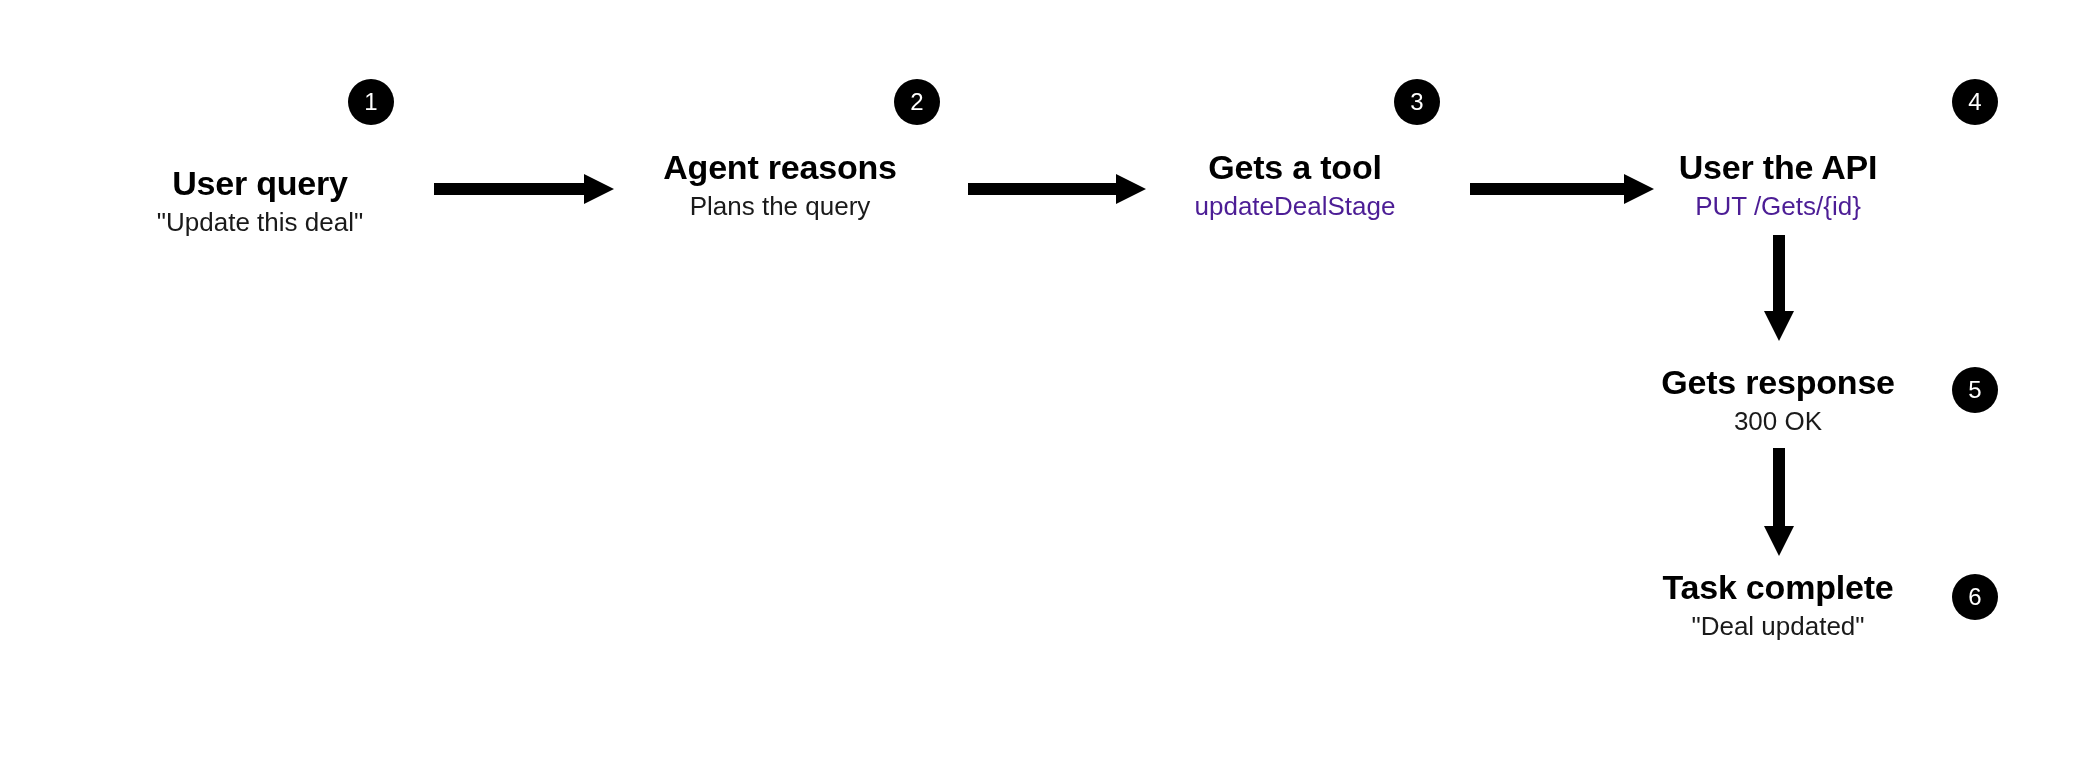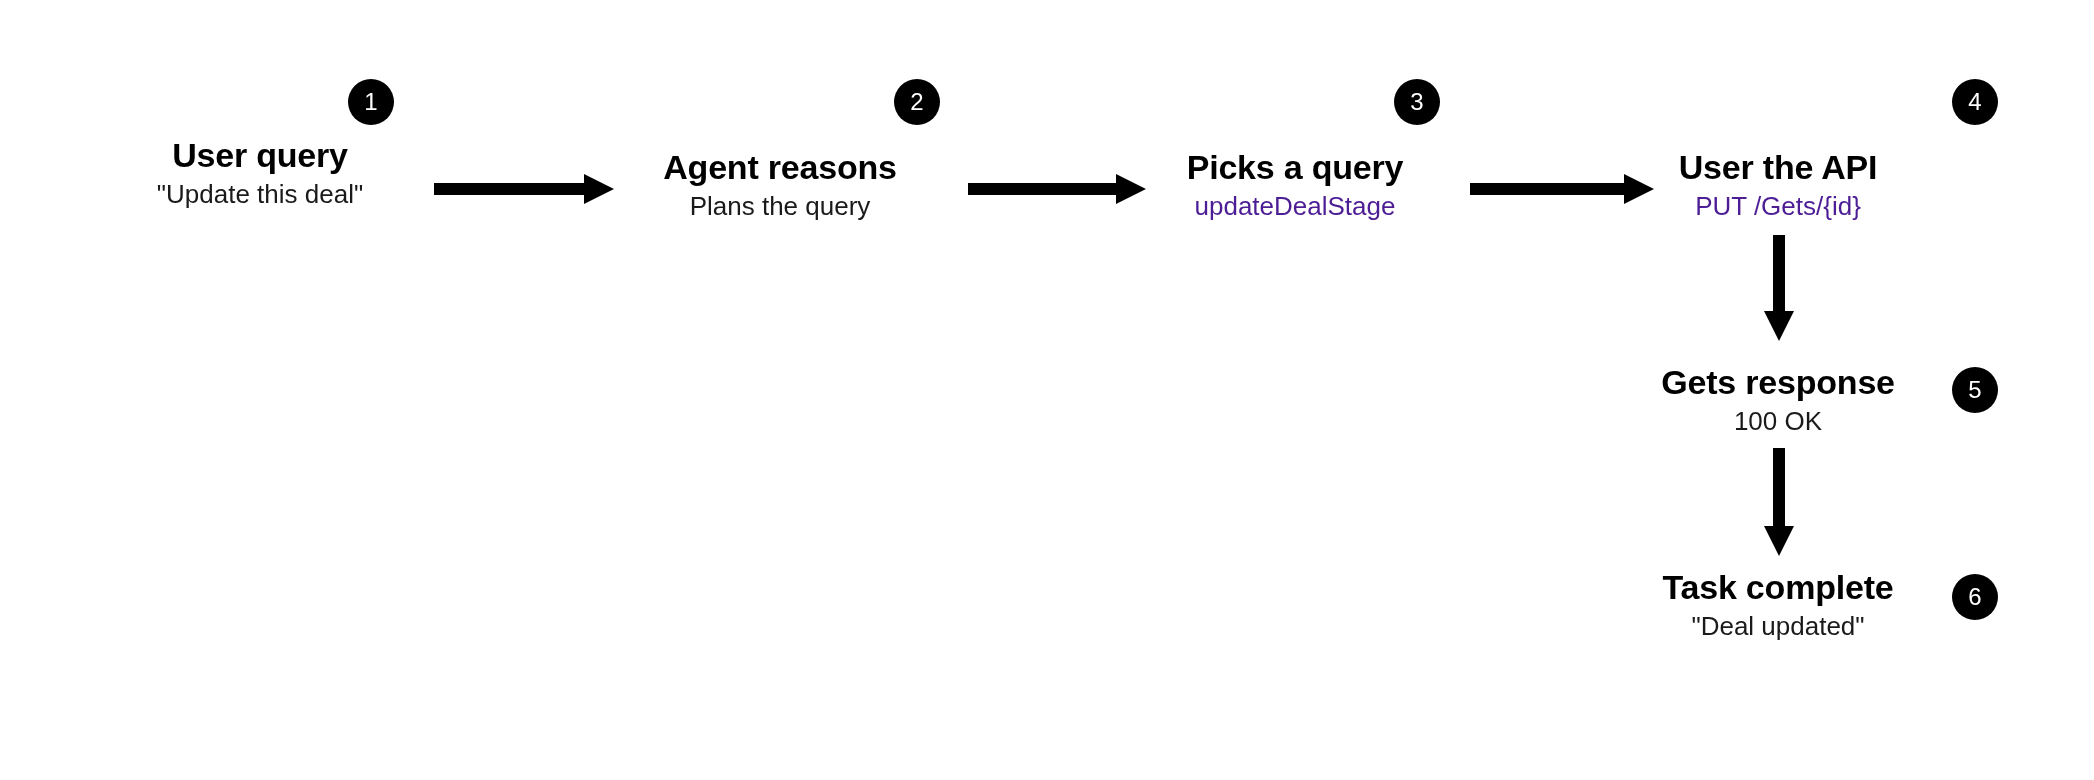--- a/index.html
+++ b/index.html
@@ -69,21 +69,21 @@
   .arrow svg {
     display: block;
     overflow: visible;
   }
 </style>
 </head>
 <body>
 
 <div id="canvas">
 
-  <div class="node" style="left:260px; top:136px; width:330px;">
+  <div class="node" style="left:260px; top:164px; width:330px;">
     <div class="node-title">User query</div>
     <div class="node-sub">"Update this deal"</div>
   </div>
   <div class="badge" style="left:371px; top:102px;">1</div>
 
   <div class="arrow" style="left:434px; top:172px;">
     <svg width="180" height="34" viewBox="0 0 180 34">
       <path d="M0 11 H150 V2 L180 17 L150 32 V23 H0 Z" fill="#000000"></path>
     </svg>
   </div>
@@ -94,21 +94,21 @@
   </div>
   <div class="badge" style="left:917px; top:102px;">2</div>
 
   <div class="arrow" style="left:968px; top:172px;">
     <svg width="178" height="34" viewBox="0 0 178 34">
       <path d="M0 11 H148 V2 L178 17 L148 32 V23 H0 Z" fill="#000000"></path>
     </svg>
   </div>
 
   <div class="node" style="left:1295px; top:148px; width:330px;">
-    <div class="node-title">Picks a query</div>
+    <div class="node-title">Gets a tool</div>
     <div class="node-sub accent">updateDealStage</div>
   </div>
   <div class="badge" style="left:1417px; top:102px;">3</div>
 
   <div class="arrow" style="left:1470px; top:172px;">
     <svg width="184" height="34" viewBox="0 0 184 34">
       <path d="M0 11 H154 V2 L184 17 L154 32 V23 H0 Z" fill="#000000"></path>
     </svg>
   </div>
 
@@ -119,21 +119,21 @@
   <div class="badge" style="left:1975px; top:102px;">4</div>
 
   <div class="arrow" style="left:1762px; top:235px;">
     <svg width="34" height="106" viewBox="0 0 34 106">
       <path d="M11 0 H23 V76 H32 L17 106 L2 76 H11 Z" fill="#000000"></path>
     </svg>
   </div>
 
   <div class="node" style="left:1778px; top:363px; width:340px;">
     <div class="node-title">Gets response</div>
-    <div class="node-sub">100 OK</div>
+    <div class="node-sub">300 OK</div>
   </div>
   <div class="badge" style="left:1975px; top:390px;">5</div>
 
   <div class="arrow" style="left:1762px; top:448px;">
     <svg width="34" height="108" viewBox="0 0 34 108">
       <path d="M11 0 H23 V78 H32 L17 108 L2 78 H11 Z" fill="#000000"></path>
     </svg>
   </div>
 
   <div class="node" style="left:1778px; top:568px; width:360px;">

